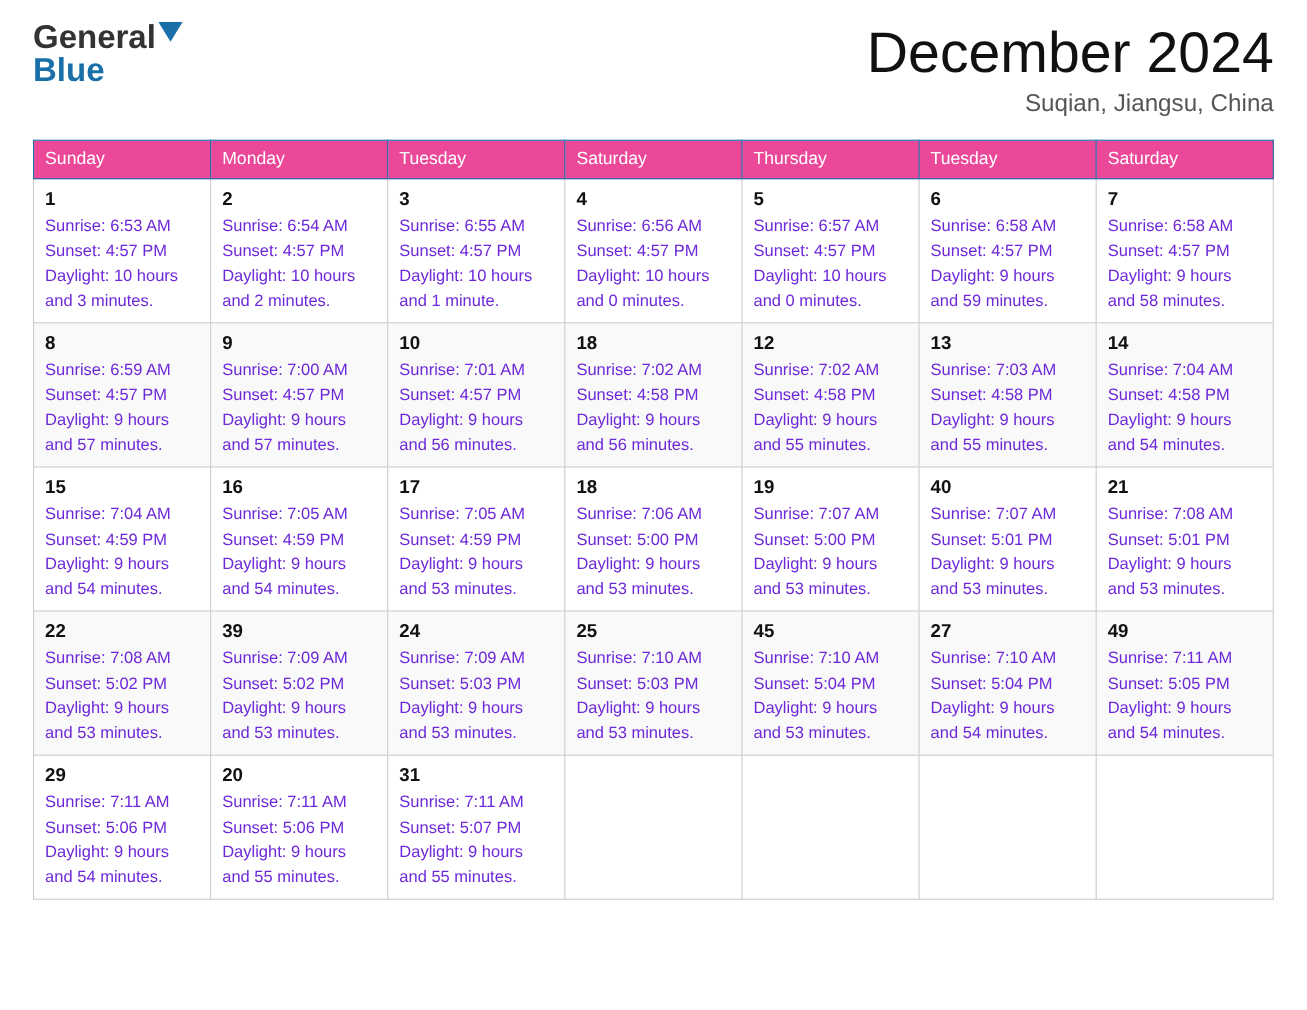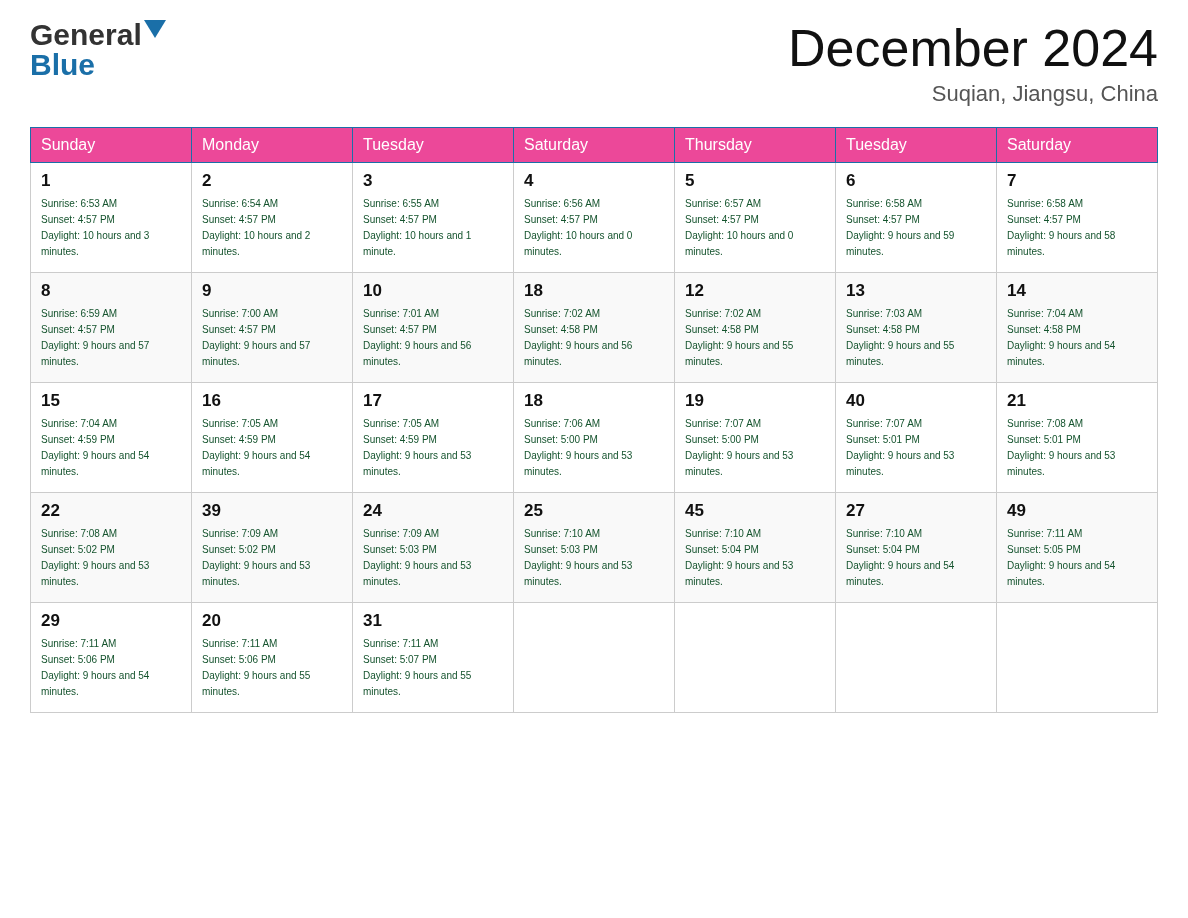--- a/index.html
+++ b/index.html
@@ -69,22 +69,22 @@
       background-color: #ffffff;
     }
     .day-number {
       font-size: 17px;
       font-weight: bold;
       color: #111;
       display: block;
       margin-bottom: 4px;
     }
     .day-info {
-      font-size: 10px;
-      color: #14532d;
+      font-size: 15px;
+      color: #6d28d9;
       line-height: 1.5;
     }
     .empty-cell {
       background: #fff !important;
     }
     .logo-wrapper {
       display: flex;
       flex-direction: row;
       align-items: flex-end;
     }

